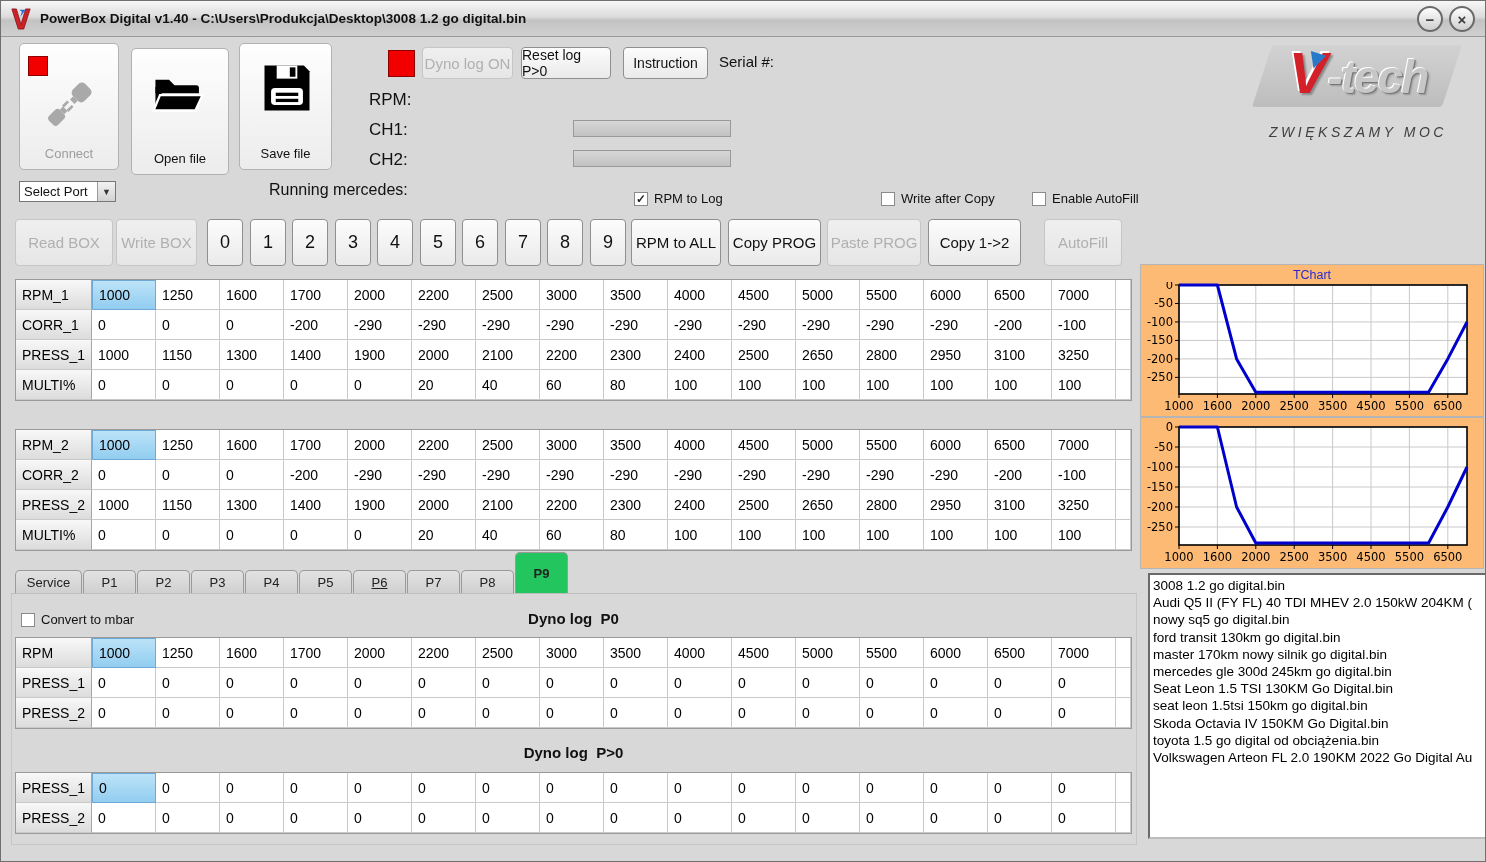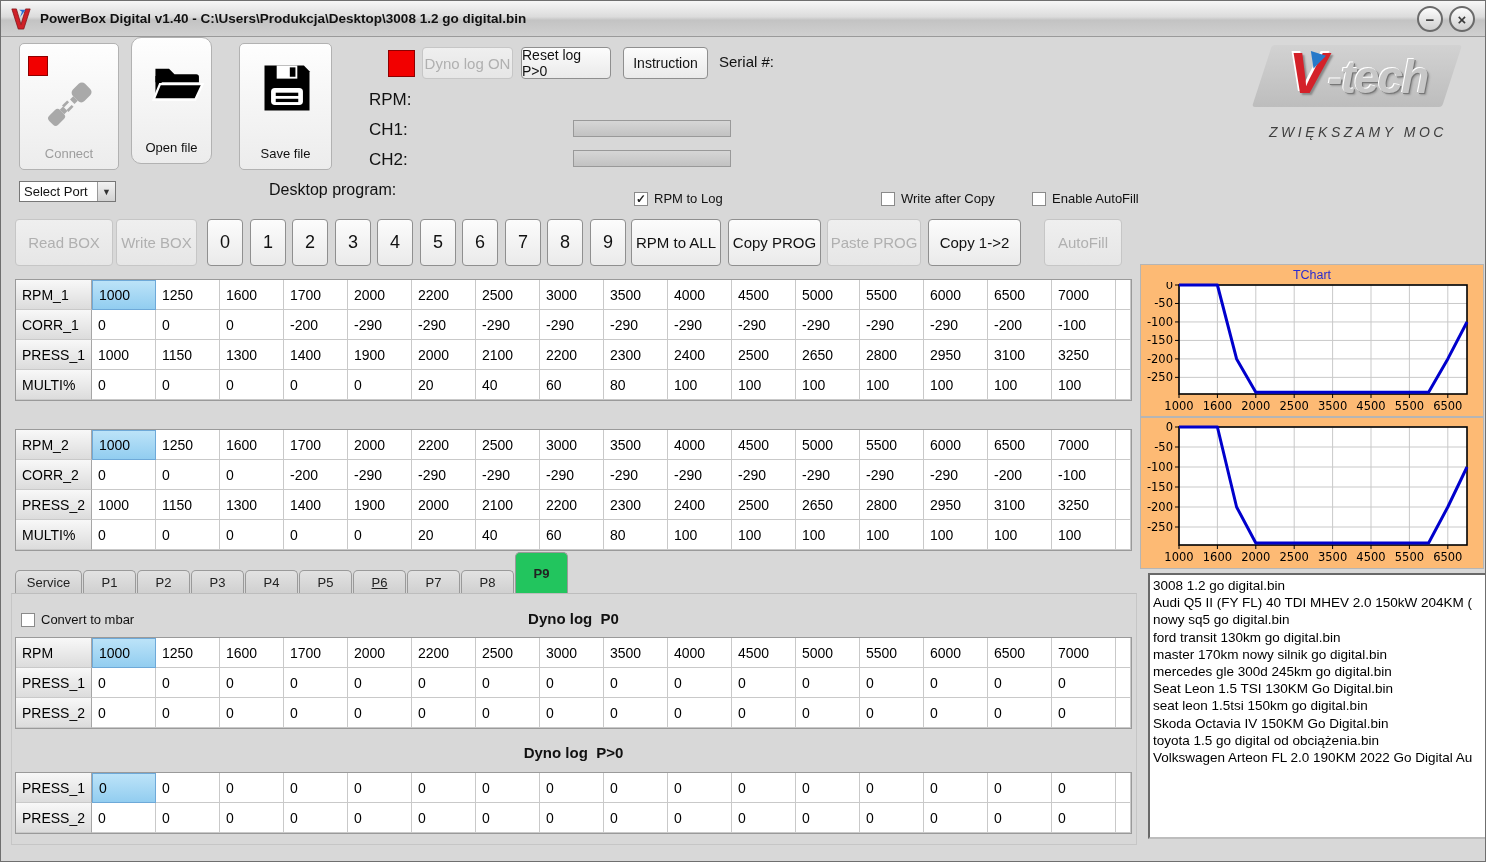--- a/index.html
+++ b/index.html
@@ -121,21 +121,21 @@
         <rect x="18" y="28.5" width="5" height="7"></rect>
         <rect x="23" y="27" width="8" height="3"></rect>
         <rect x="23" y="34" width="8" height="3"></rect>
         <rect x="39" y="23" width="19" height="18" rx="5"></rect>
         <rect x="34" y="28.5" width="5" height="7"></rect>
       </g>
     </svg>
     <div class="blabel gray">Connect</div>
   </div>
 
-  <div class="bigbtn" style="left:130px; top:36px; width:81px;border-radius:10px;">
+  <div class="bigbtn" style="left:130px; top:47px; width:98px;">
     <svg style="position:absolute; left:16px; top:18px;" width="62" height="58" viewBox="0 0 64 64">
       <path d="M6 14 h15 l6 6 h24 a3 3 0 0 1 3 3 v6 h-48 z" fill="#000"></path>
       <path d="M6 47 V22 h8 l-4 25 z" fill="#000"></path>
       <path d="M11 31 h47 l-8 17 H4 Z" fill="#000" stroke="#fff" stroke-width="2.5"></path>
     </svg>
     <div class="blabel">Open file</div>
   </div>
 
   <div class="bigbtn" style="left:238px; top:42px; width:93px;">
     <svg style="position:absolute; left:17px; top:14px;" width="60" height="60" viewBox="0 0 64 64">
@@ -158,21 +158,21 @@
   <div class="toplabel" style="left:368px; top:89px;">RPM:</div>
   <div class="toplabel" style="left:368px; top:119px;">CH1:</div>
   <div class="toplabel" style="left:368px; top:149px;">CH2:</div>
   <div class="pbar" style="left:572px; top:119px;"></div>
   <div class="pbar" style="left:572px; top:149px;"></div>
 
   <div class="combo">
     <div class="ctext">Select Port</div>
     <div class="carrow">▼</div>
   </div>
-  <div class="toplabel" style="left:268px; top:180px; font-size:16px;">Desktop program:</div>
+  <div class="toplabel" style="left:268px; top:180px; font-size:16px;">Running mercedes:</div>
 
   <div class="cbrow" style="left:633px; top:190px;">
     <div class="cbbox checked"><span class="mark">✓</span></div>
     <span>RPM to Log</span>
   </div>
   <div class="cbrow" style="left:880px; top:190px;">
     <div class="cbbox"><span class="mark">✓</span></div>
     <span>Write after Copy</span>
   </div>
   <div class="cbrow" style="left:1031px; top:190px;">

